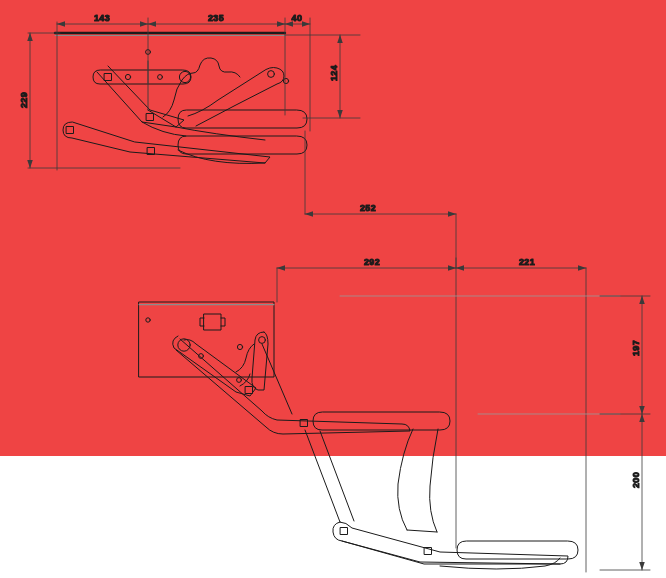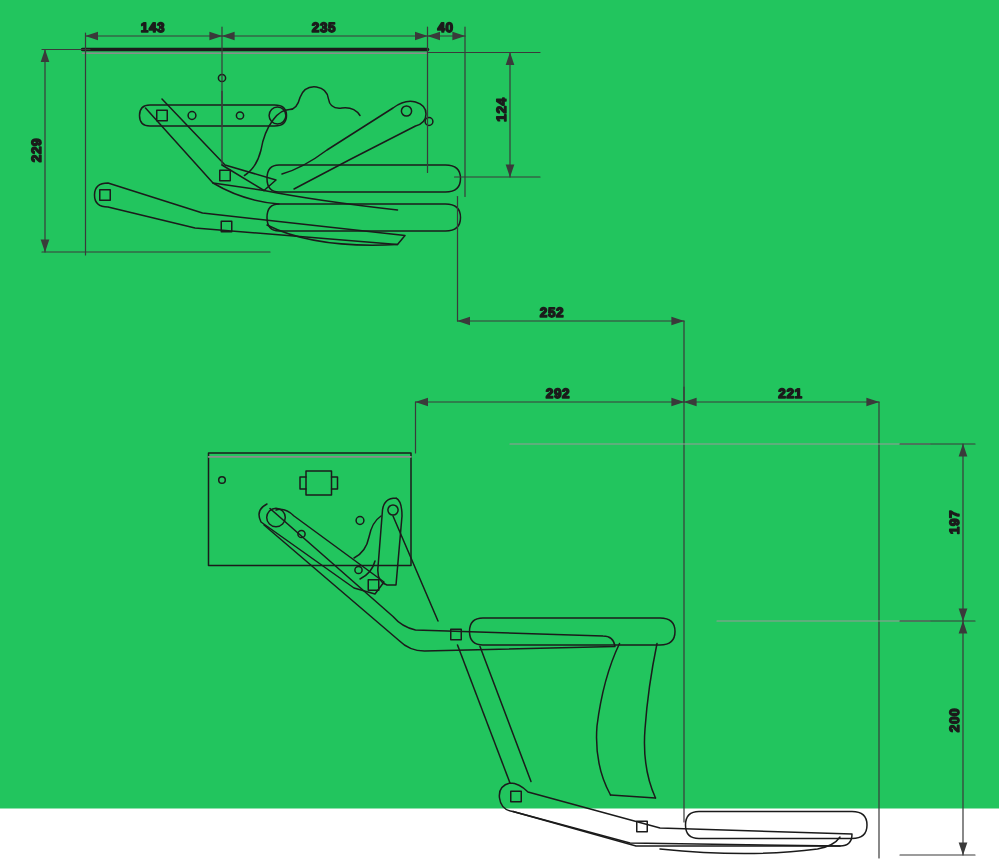--- a/index.html
+++ b/index.html
@@ -3,21 +3,21 @@
 <meta charset="utf-8">
 <title>Technical Drawing</title>
 <style>
   html,body{margin:0;padding:0;background:#ffffff;}
   body{
     width:666px;height:578px;
     font-family:"Liberation Sans",sans-serif;
     overflow:hidden;position:relative;
     -webkit-font-smoothing:none;
   }
-  #sheet{position:absolute;left:0;top:0;width:666px;height:539px;background:#22c55e;}
+  #sheet{position:absolute;left:0;top:0;width:666px;height:456px;background:#ef4444;}
   svg#dwg{position:absolute;left:0;top:0;width:666px;height:578px;display:block;}
   .dimtxt{
     font-family:"Liberation Sans",sans-serif;
     font-size:9px;font-weight:bold;fill:#1b1b1b;
     letter-spacing:0.4px;
   }
 </style>
 </head>
 <body>
 

